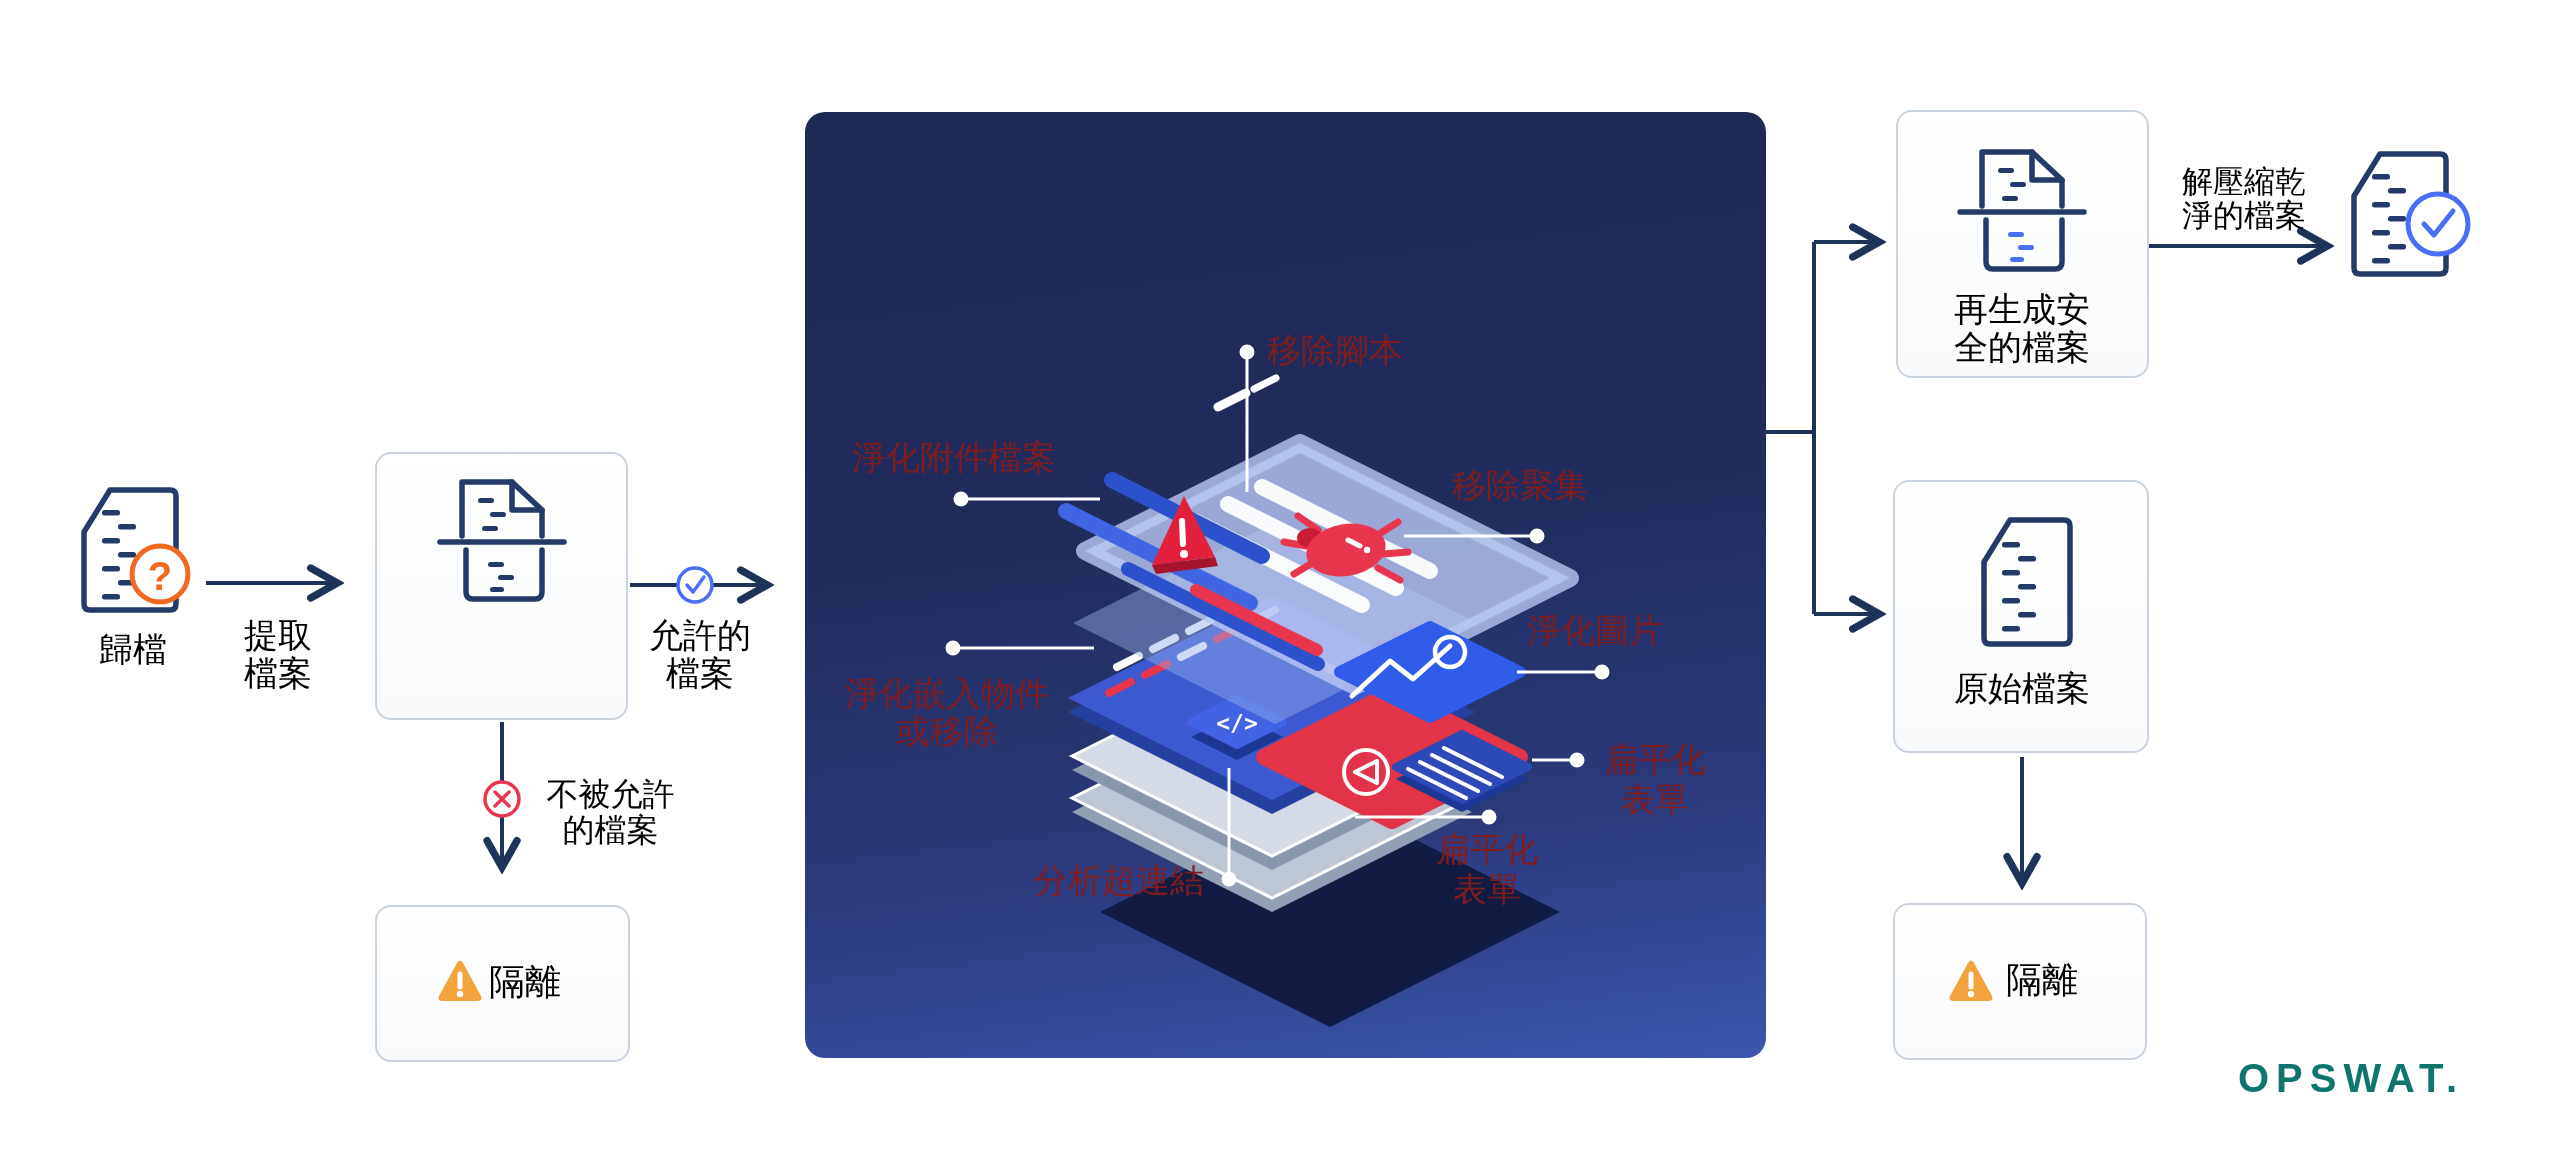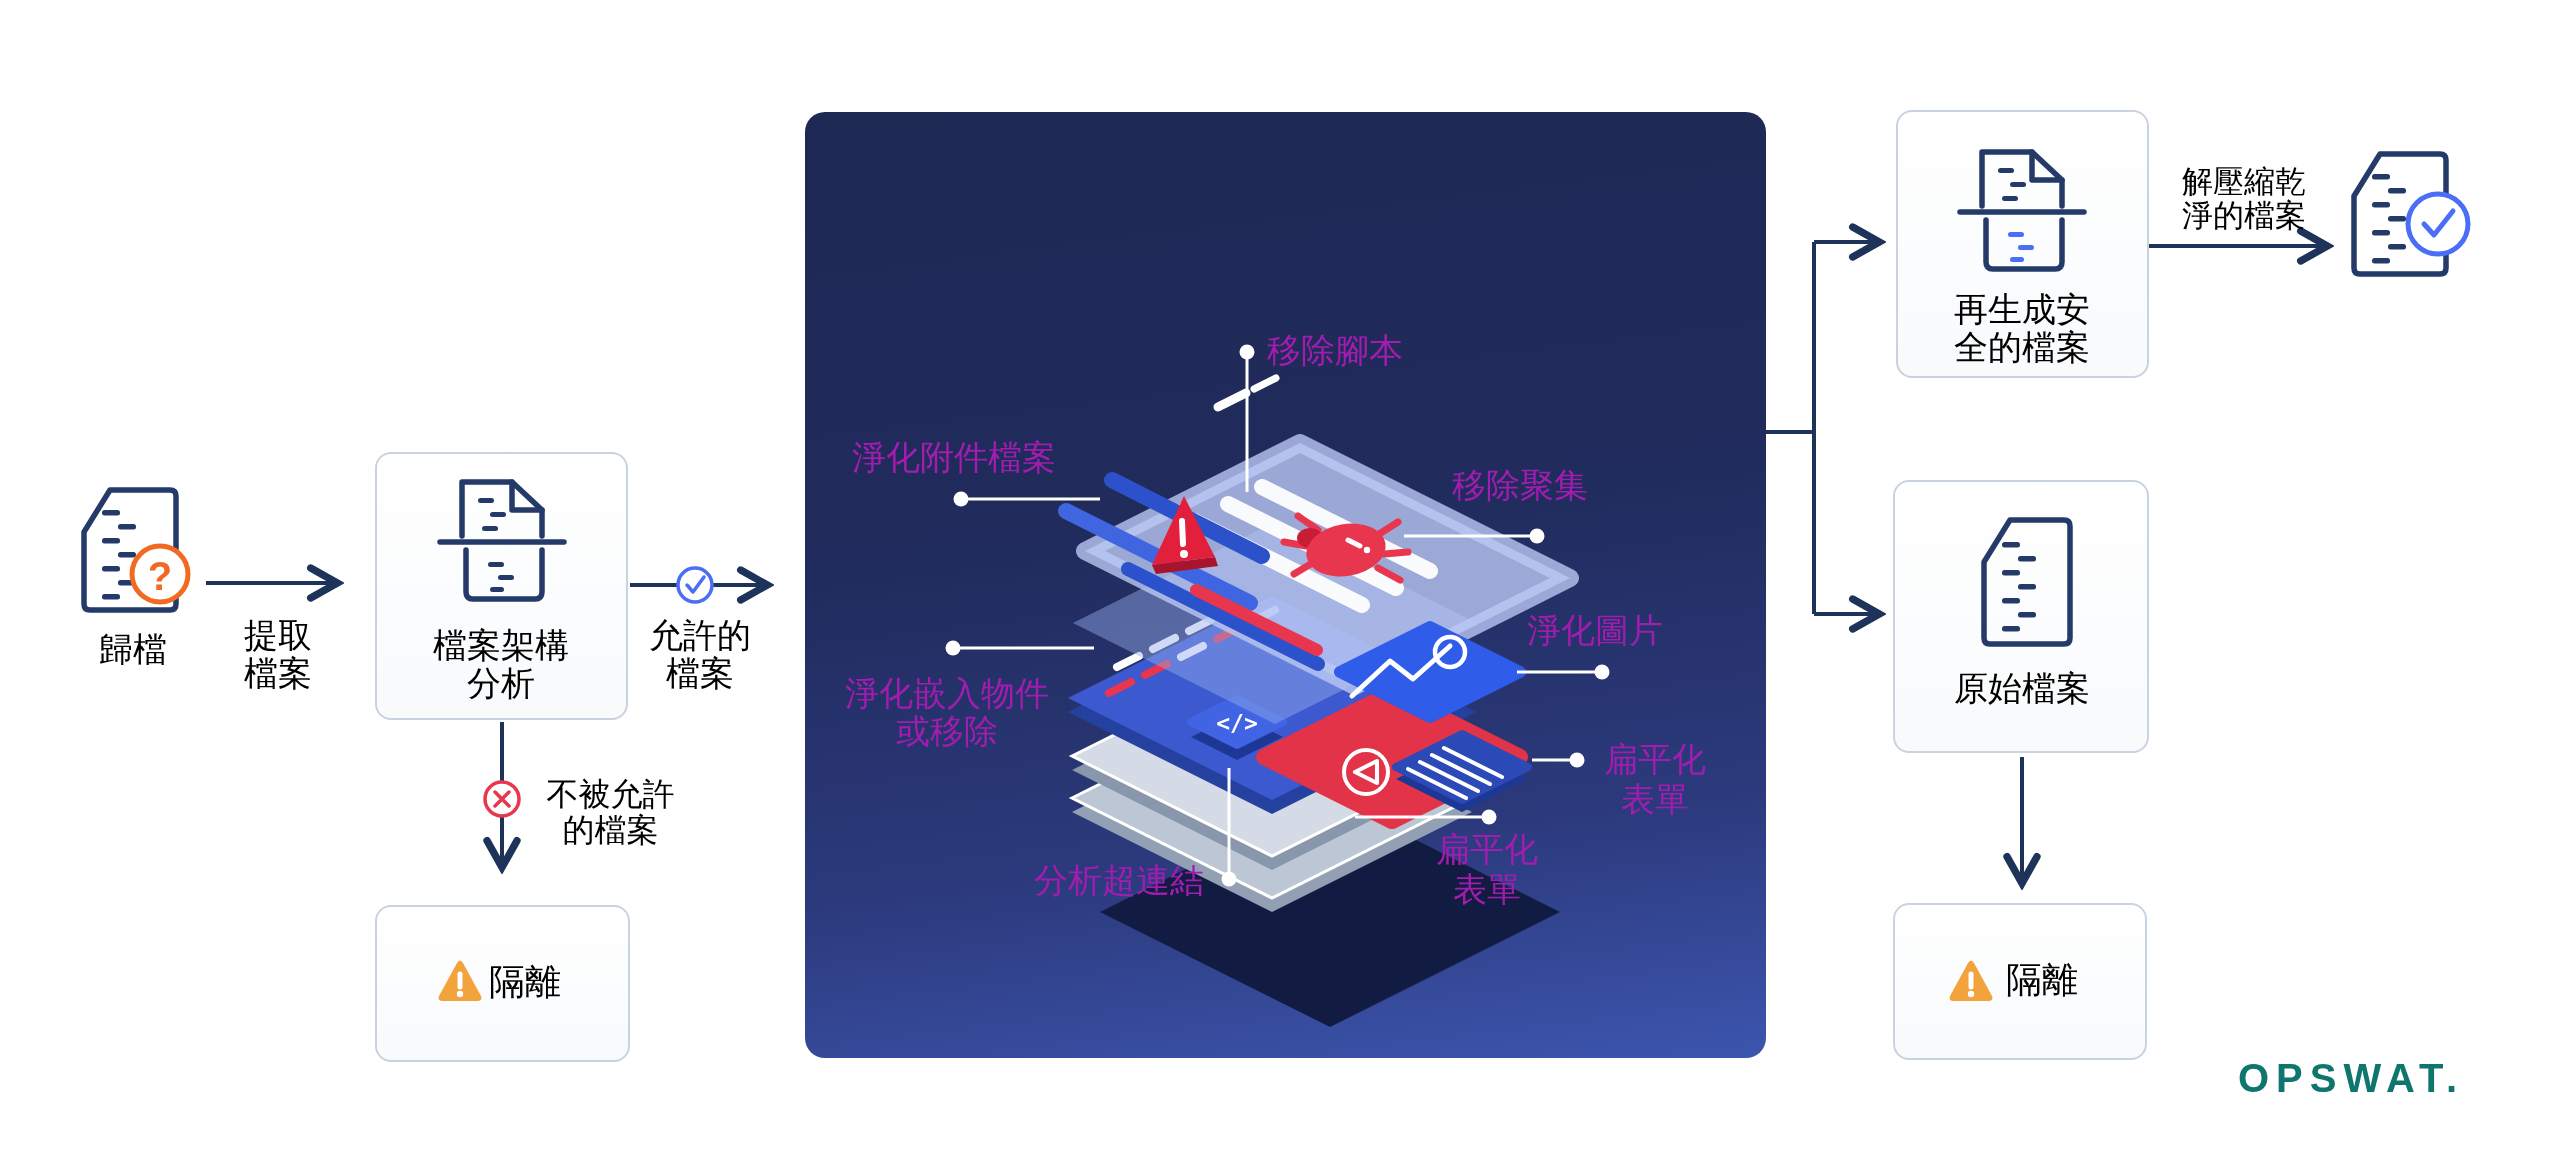--- a/index.html
+++ b/index.html
@@ -6,21 +6,21 @@
   #stage{position:relative;width:2568px;height:1167px;background:#ffffff;overflow:hidden;
          font-family:"Liberation Sans","DejaVu Sans",sans-serif;}
   .panel{position:absolute;background:linear-gradient(180deg,#ffffff 0%,#f8fafc 100%);
          border:2px solid #c9d3e0;border-radius:16px;box-sizing:border-box;z-index:0;}
   #cdr-box{position:absolute;left:805px;top:112px;width:961px;height:946px;border-radius:20px;
          background:linear-gradient(173deg,#1d2853 0%,#212c5e 45%,#2c3a7d 75%,#3c55ae 100%);z-index:0;}
   svg.overlay{position:absolute;left:0;top:0;z-index:1;}
   .lbl{position:absolute;z-index:2;color:#000000;font-size:34px;line-height:38px;text-align:center;}
   .lbl.small{font-size:32px;line-height:36px;}
   .lbl.nowrap{white-space:nowrap;}
-  .lbl.white{color:#a21caf;}
+  .lbl.white{color:#7f1d1d;}
   #title{position:absolute;z-index:2;color:#fff;font-size:52px;line-height:58px;
          letter-spacing:3px;text-align:center;font-weight:400;}
   #logo{position:absolute;z-index:2;color:#0f766e;font-size:40px;font-weight:600;letter-spacing:7px;}
   .qlbl{font-size:36px;line-height:40px;}
 </style>
 </head>
 <body>
 
 <div id="stage">
 
@@ -260,24 +260,20 @@
     </g>
   </svg>
 
   <div class="lbl" style="left:63px;top:630px;width:140px;">歸檔</div>
 
   <div class="lbl" style="left:210px;top:616px;width:136px;">
     <div>提取</div>
     <div>檔案</div>
   </div>
 
-  <div class="lbl" style="left:383px;top:626px;width:236px;">
-    <div>檔案架構</div>
-    <div>分析</div>
-  </div>
 
   <div class="lbl" style="left:632px;top:616px;width:136px;">
     <div>允許的</div>
     <div>檔案</div>
   </div>
 
   <div class="lbl small" style="left:538px;top:776px;width:145px;">
     <div>不被允許</div>
     <div>的檔案</div>
   </div>

